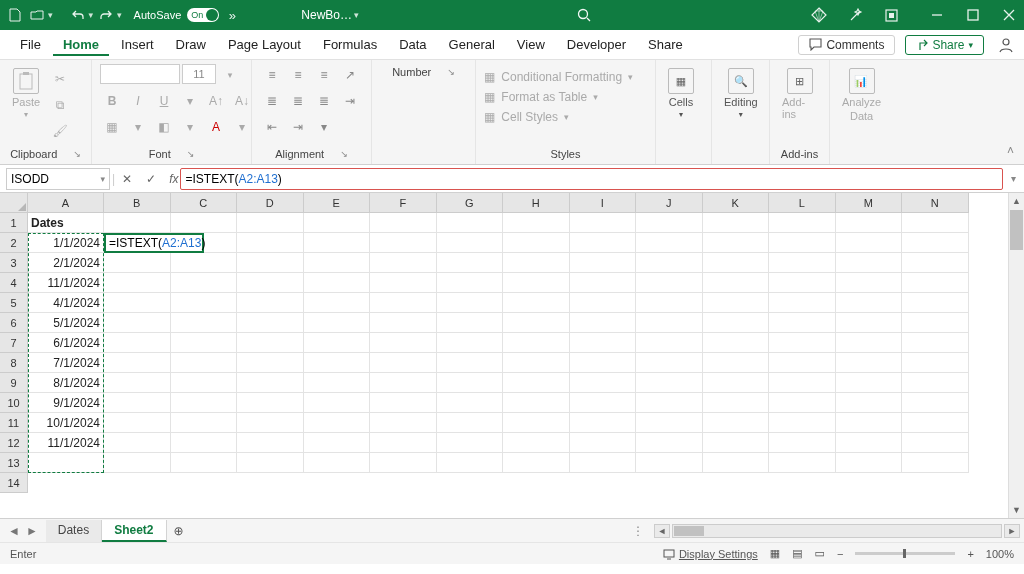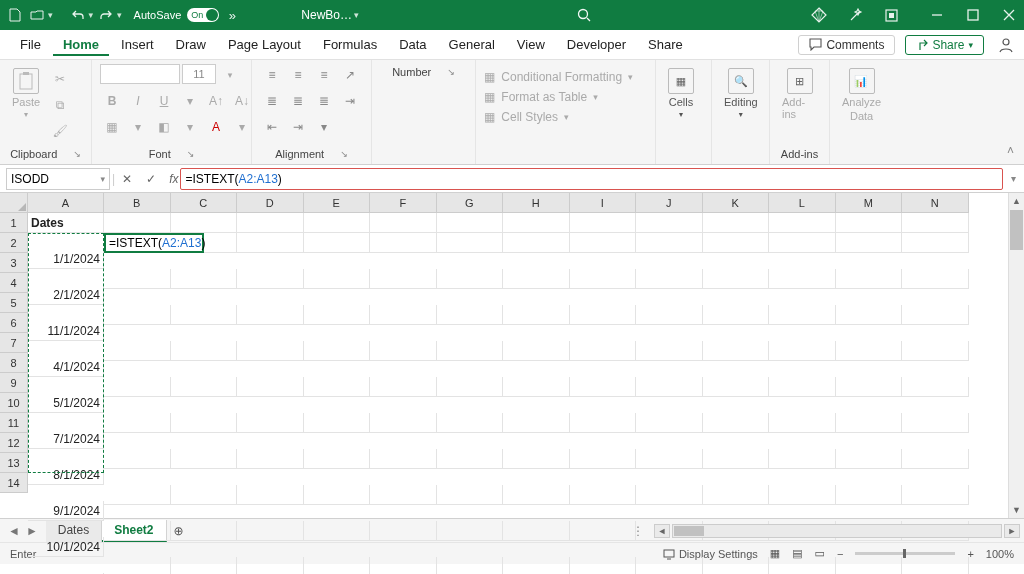--- a/index.html
+++ b/index.html
@@ -51,21 +51,21 @@
 .grid-area { display:flex; height: 325px; position:relative;}
 .corner { width: 28px; height: 20px; background:#e6e6e6; border-right:1px solid #ccc; border-bottom:1px solid #ccc; display:flex; align-items:flex-end; justify-content:flex-end; }
 .corner::after { content:""; border-left: 8px solid transparent; border-bottom: 8px solid #b7b7b7; margin:0 1px 1px 0;}
 .colheaders { display:flex; }
 .colh { height:20px; background:#e6e6e6; border-right:1px solid #ccc; border-bottom:1px solid #ccc; display:flex; align-items:center; justify-content:center; color:#333; font-size:11px; }
 .rowheaders { display:flex; flex-direction:column; }
 .rowh { width:28px; height:20px; background:#e6e6e6; border-right:1px solid #ccc; border-bottom:1px solid #ccc; display:flex; align-items:center; justify-content:center; color:#333; font-size:11px; }
 .cells { position:relative; }
 .row { display:flex; }
 .cell { height:20px; border-right:1px solid #e3e3e3; border-bottom:1px solid #e3e3e3; padding: 0 3px; display:flex; align-items:center; font-size:12px; color:#222; }
-.cell.text-right { justify-content:flex-end;margin-top:16px; }
+.cell.text-right { justify-content:flex-end; }
 .grid-wrap { display:flex; flex-direction:column; }
 .headerrow { display:flex; }
 .bodyrows { display:flex; }
 .colA { width: 76px; } .colRest { width: 66.5px; }
 .vscroll { width:16px; background:#f0f0f0; border-left:1px solid #ddd; display:flex; flex-direction:column; }
 .vscroll .arrow { height:16px; display:flex; align-items:center; justify-content:center; color:#666; font-size:9px;}
 .vscroll .thumb { height:40px; background:#c1c1c1; margin: 1px;}
 .vscroll .track { flex:1; }
 
 .marquee { position:absolute; border:1.5px dashed #107c41; pointer-events:none; }
@@ -320,20 +320,23 @@
           <span>▦</span>
           <span>Format as Table</span>
           <span style="font-size:9px;">▾</span>
         </div>
       <div style="display:flex;gap:6px;align-items:center;">
           <span>▦</span>
           <span>Cell Styles</span>
           <span style="font-size:9px;">▾</span>
         </div>
     </div>
+    <div class="group-label">
+        <span>Styles</span>
+      </div>
   </div>
 
   <div class="group" style="width:56px;">
     <div class="group-body">
         <div class="rb-big">
           <div class="ico">▦</div>
           <span>Cells</span>
           <span style="font-size:8px;">▾</span>
         </div>
       </div>
@@ -521,20 +524,36 @@
             <div class="cell colRest"></div>
             <div class="cell colRest"></div>
             <div class="cell colRest"></div>
             <div class="cell colRest"></div>
             <div class="cell colRest"></div>
             <div class="cell colRest"></div>
             <div class="cell colRest"></div>
             <div class="cell colRest"></div>
           </div>
           <div class="row">
+            <div class="cell colA text-right">6/1/2024</div>
+            <div class="cell colRest"></div>
+            <div class="cell colRest"></div>
+            <div class="cell colRest"></div>
+            <div class="cell colRest"></div>
+            <div class="cell colRest"></div>
+            <div class="cell colRest"></div>
+            <div class="cell colRest"></div>
+            <div class="cell colRest"></div>
+            <div class="cell colRest"></div>
+            <div class="cell colRest"></div>
+            <div class="cell colRest"></div>
+            <div class="cell colRest"></div>
+            <div class="cell colRest"></div>
+          </div>
+          <div class="row">
             <div class="cell colA text-right">7/1/2024</div>
             <div class="cell colRest"></div>
             <div class="cell colRest"></div>
             <div class="cell colRest"></div>
             <div class="cell colRest"></div>
             <div class="cell colRest"></div>
             <div class="cell colRest"></div>
             <div class="cell colRest"></div>
             <div class="cell colRest"></div>
             <div class="cell colRest"></div>
@@ -650,21 +669,21 @@
     <div class="track">
         <div class="thumb"></div>
       </div>
     <div class="arrow">►</div>
   </div>
 </div>
 
 <div class="statusbar">
   <span>Enter</span>
   <div class="right">
-    <span style="display:flex;align-items:center;gap:4px;">
+    <span style="display:flex;align-items:center;gap:4px;text-decoration:underline;">
         <svg width="12" height="12" viewBox="0 0 12 12">
           <rect x="1" y="2" width="10" height="7" fill="none" stroke="#555"></rect>
           <path d="M4 11h4" stroke="#555"></path>
         </svg>
         <span>Display Settings</span>
       </span>
     <span class="viewbtn">▦</span>
     <span class="viewbtn">▤</span>
     <span class="viewbtn">▭</span>
     <span>−</span>

